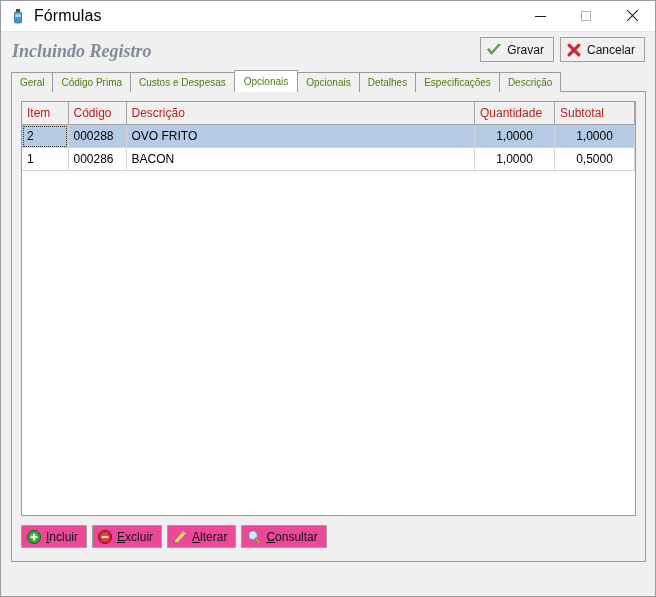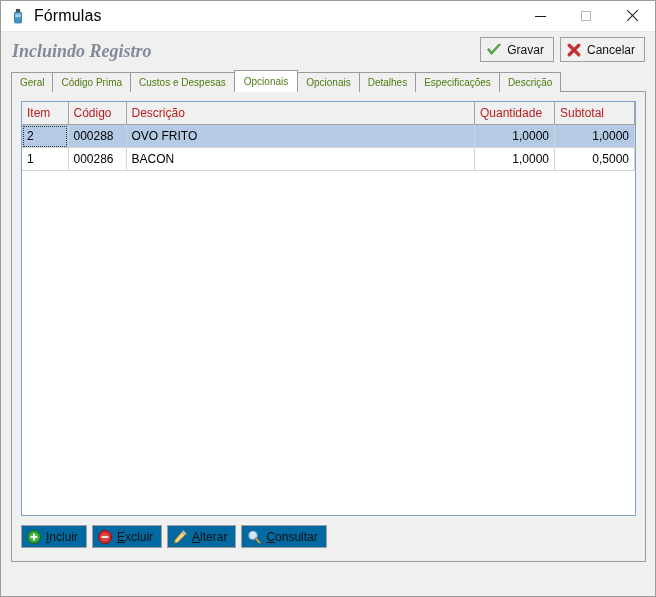--- a/index.html
+++ b/index.html
@@ -217,32 +217,32 @@
     white-space: nowrap;
     overflow: hidden;
   }
   table.grid tr.selected td {
     background: #b5cbe5;
   }
   table.grid tr.selected td.focus-cell {
     outline: 1px dotted #333;
     outline-offset: -2px;
   }
-  td.num, th.num { text-align: right; }
+  td.num, th.num { text-align: center; }
 
   
   .bottom-bar {
     margin-top: 9px;
     display: flex;
     gap: 5px;
   }
   .tool-btn {
     height: 23px;
     box-sizing: border-box;
-    background: #0369a1;
+    background: #ec4899;
     border: 1px solid #a0a0a0;
     display: flex;
     align-items: center;
     gap: 4px;
     padding: 0 8px 0 4px;
     font-size: 12px;
     color: #111;
     cursor: default;
     white-space: nowrap;
   }

